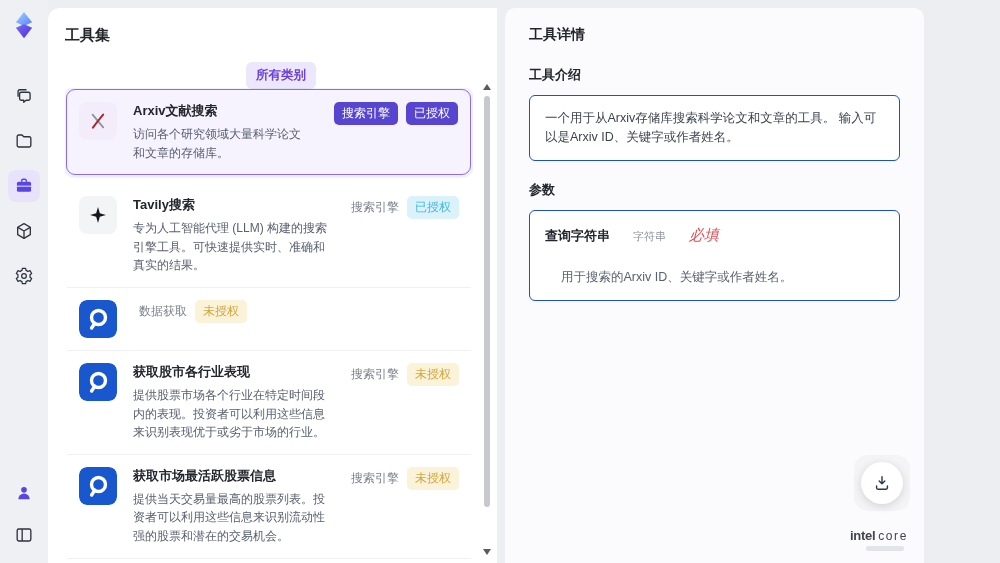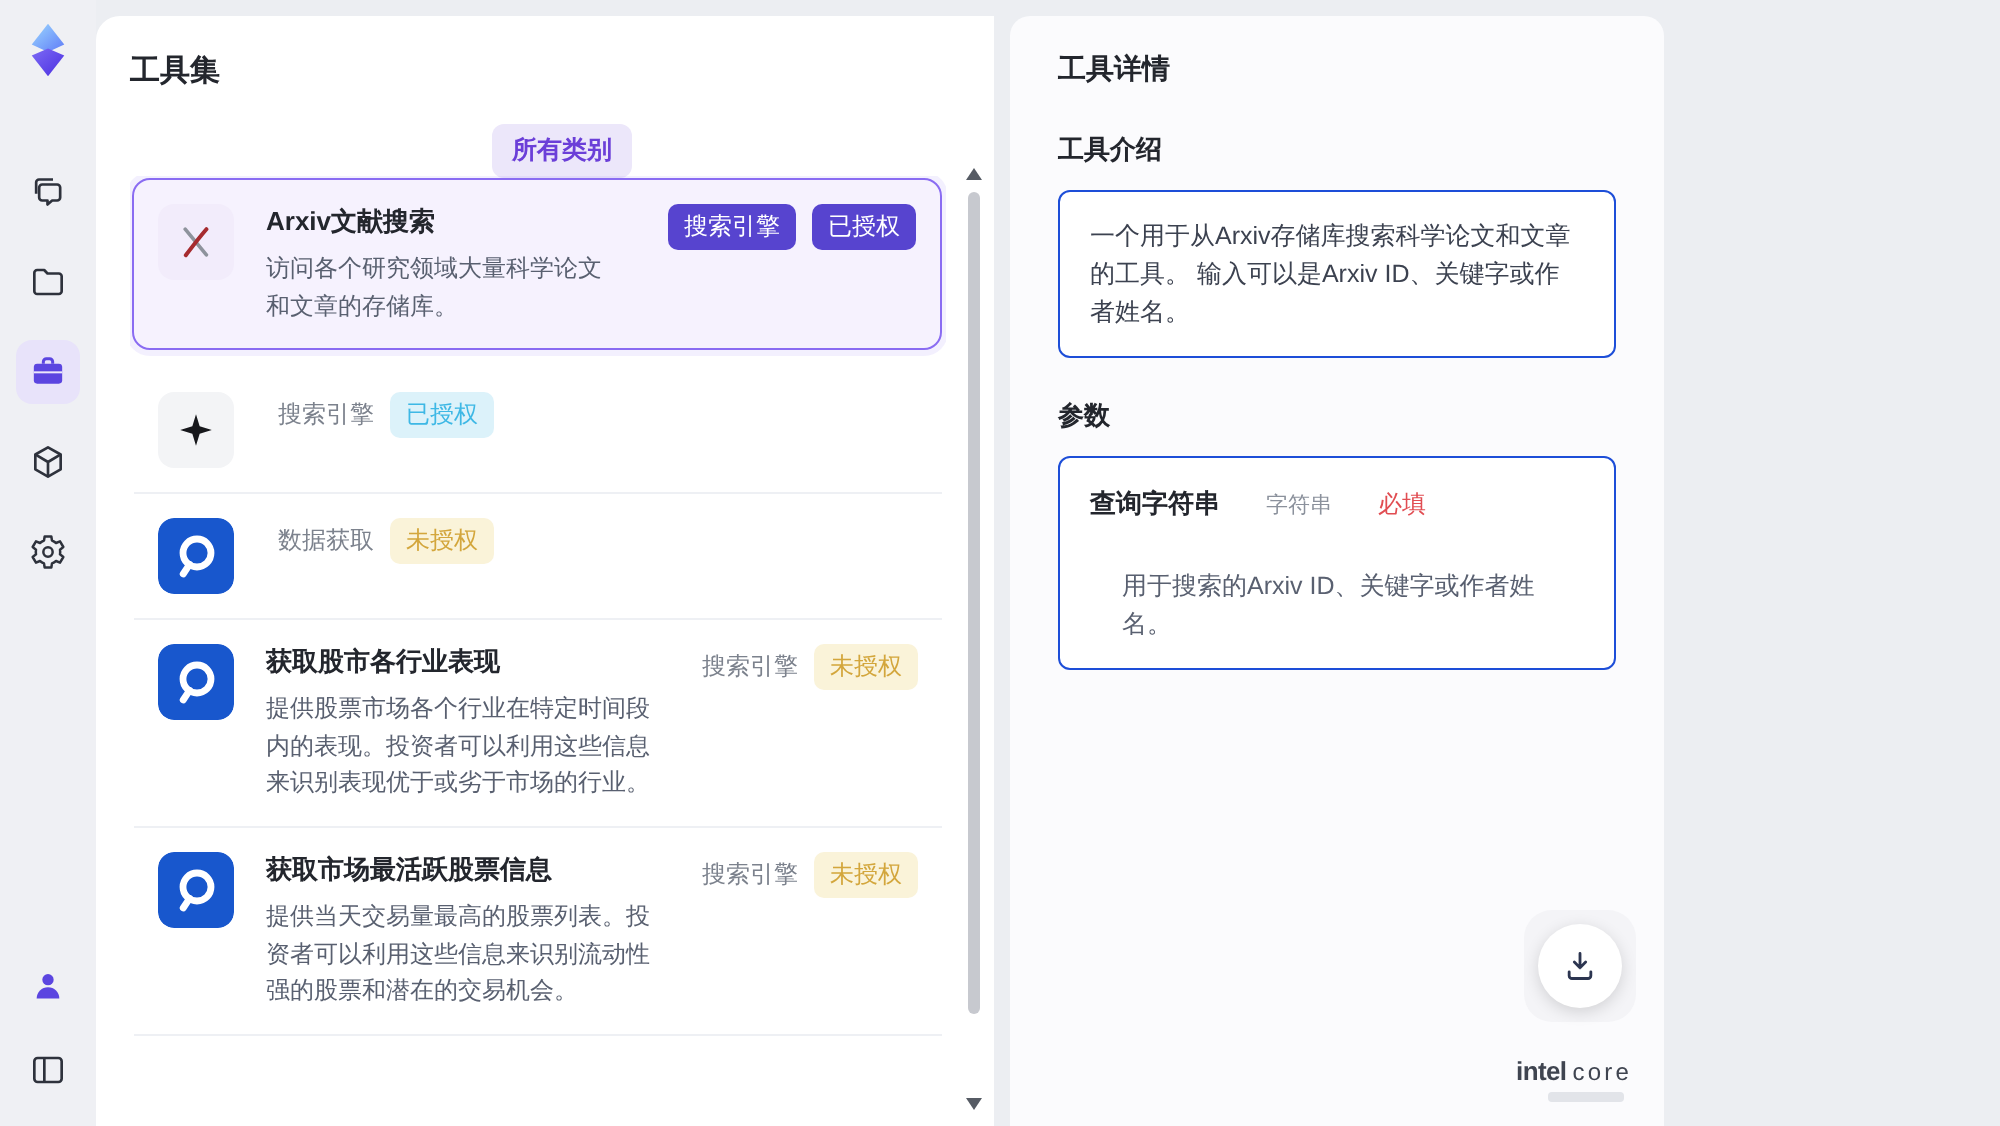--- a/index.html
+++ b/index.html
@@ -1,18 +1,18 @@
 <!DOCTYPE html>
 <html><head>
 <meta charset="utf-8">
 <style>
   * { margin:0; padding:0; box-sizing:border-box; }
   html,body { width:1000px; height:563px; overflow:hidden; }
   body { font-family:"Liberation Sans", sans-serif; background:#eceef2; color:#23262d; }
-  .app { display:flex; width:832px; height:563px; }
+  .app { display:flex; width:924px; height:563px; }
 
   
   .sidebar { width:48px; background:#eff0f4; display:flex; flex-direction:column; align-items:center; padding:10px 0 12px; flex-shrink:0; }
   .logo { width:30px; height:30px; }
   .rail-nav { margin-top:40px; display:flex; flex-direction:column; gap:13px; align-items:center; }
   .rail-btn { width:32px; height:32px; display:flex; align-items:center; justify-content:center; border-radius:8px; cursor:pointer; }
   .rail-btn svg { width:20px; height:20px; }
   .rail-btn.active { background:#e8e3fa; }
   .rail-bottom { margin-top:auto; display:flex; flex-direction:column; gap:10px; align-items:center; }
 
@@ -49,21 +49,21 @@
   .sb-thumb { position:absolute; top:12px; left:2px; width:6px; height:calc(100% - 60px); background:#c7c9cf; border-radius:3px; }
 
   
   .detail-pane { flex:1; background:#fbfbfd; border-radius:10px 10px 0 0; padding:18px 24px; position:relative; min-width:0; }
   .detail-title { font-size:14px; font-weight:bold; margin-bottom:22px; }
   .section-heading { font-size:13px; font-weight:bold; margin-bottom:11px; }
   .detail-card { background:#ffffff; border:1px solid #1d4ed8; border-radius:6px; padding:13px 15px; margin-bottom:20px; font-size:12.5px; color:#3c4250; line-height:1.5; }
   .param-head { display:flex; align-items:baseline; gap:23px; margin-bottom:22px; }
   .param-name { font-size:13px; font-weight:bold; color:#23262d; }
   .param-type { font-size:11px; color:#8b919c; }
-  .param-required { font-size:12px; color:#e14d52; }
+  .param-required { font-size:15px; color:#e14d52;font-style:italic; }
   .param-desc { font-size:12.5px; color:#596070;margin-left:16px; }
 
   
   .fab-wrap { position:absolute; right:14px; bottom:52px; width:56px; height:56px; border-radius:14px; background:#f4f4f7; display:flex; align-items:center; justify-content:center; }
   .fab { width:42px; height:42px; border-radius:50%; background:#ffffff; box-shadow:0 2px 8px rgba(0,0,0,.14); display:flex; align-items:center; justify-content:center; cursor:pointer; }
   .fab svg { width:20px; height:20px; }
   .intel-badge { position:absolute; right:16px; bottom:12px; text-align:center; color:#3f4450; }
   .intel-line { font-size:13px; white-space:nowrap; }
   .intel-word { font-weight:bold; letter-spacing:-0.3px; }
   .intel-core { font-size:12px; letter-spacing:1.6px; margin-left:3px; }
@@ -166,20 +166,24 @@
                 <span class="tag tag-purple">搜索引擎</span>
                 <span class="tag tag-purple">已授权</span>
               </div>
   </div>
             <div class="tool-card">
     <div class="tool-icon">
                 <svg width="20" height="20" viewBox="0 0 24 24">
                   <path d="M12 2.5l2.2 7.3 7.3 2.2-7.3 2.2L12 21.5l-2.2-7.3-7.3-2.2 7.3-2.2z" fill="#17181c"></path>
                 </svg>
               </div>
+    <div class="tool-body">
+      <div class="tool-title">Tavily搜索</div>
+      <div class="tool-desc">专为人工智能代理 (LLM) 构建的搜索引擎工具。可快速提供实时、准确和真实的结果。</div>
+    </div>
     <div class="tool-tags">
                 <span class="tag tag-plain">搜索引擎</span>
                 <span class="tag tag-cyan">已授权</span>
               </div>
   </div>
             <div class="tool-card">
     <div class="tool-icon bg-none">
                 <svg width="38" height="38" viewBox="0 0 38 38">
                   <rect width="38" height="38" rx="8" fill="#1857cd"></rect>
                   <circle cx="19.5" cy="17.5" r="7" fill="none" stroke="#ffffff" stroke-width="3.4"></circle>

